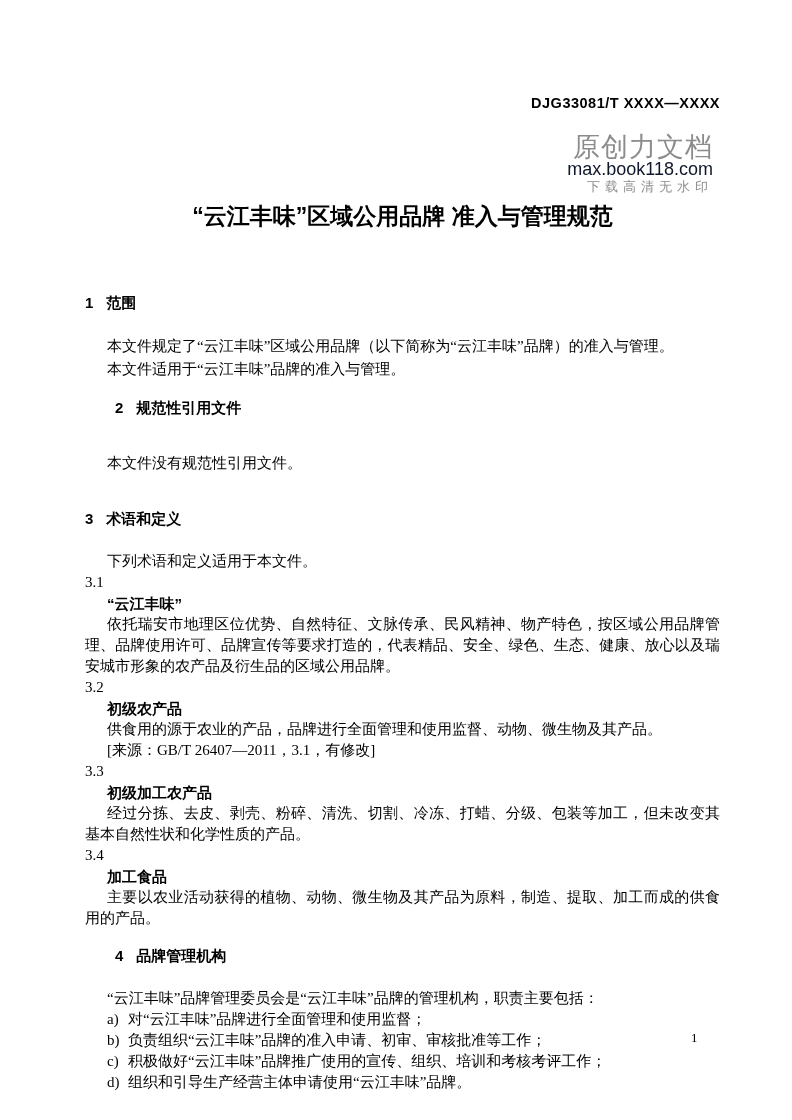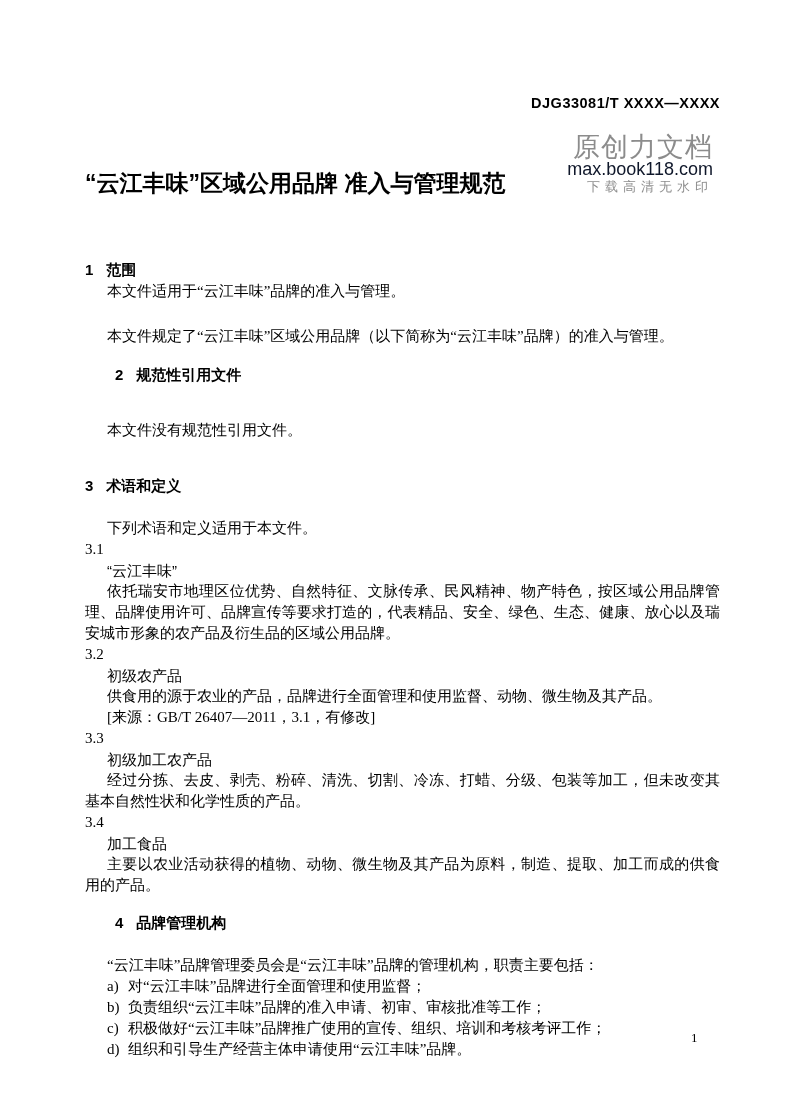--- a/index.html
+++ b/index.html
@@ -33,21 +33,22 @@
     font-family:"Liberation Sans", sans-serif;
     color:#8c8c8c;
   }
   .wm-brand{ font-size:27px; line-height:28px; letter-spacing:1px; }
   .wm-site{ font-size:18px; line-height:17px; color:#0f172a; }
   .wm-tagline{ font-size:13px; line-height:17px; letter-spacing:5px; }
 
   
   .doc-title{
     position:relative; z-index:2;
-    margin-top:59px;
+    margin-top:92px;
+    text-align:center;
     font-family:"Liberation Sans", sans-serif;
     font-weight:bold;
     font-size:23px;
     line-height:27px;
   }
 
   
   .sec-h{
     font-family:"Liberation Sans", sans-serif;
     font-weight:bold;
@@ -66,21 +67,21 @@
     line-height:23px;
     text-align:justify;
     text-indent:22px;
   }
   .lh21{ line-height:21px; }
 
   
   .term-num{ font-size:15px; line-height:21px; }
   .term-name{
     font-family:"Liberation Sans", sans-serif;
-    font-weight:normal;
+    font-weight:bold;
     font-size:15px;
     line-height:21px;
     padding-left:22px;
   }
 
   
   .list-item{
     position:relative;
     font-size:15px;
     line-height:21px;
@@ -108,22 +109,22 @@
     <div class="wm-tagline">下载高清无水印</div>
   </div>
 
   <div class="doc-number">DJG33081/T XXXX—XXXX</div>
 
   <h1 class="doc-title">“云江丰味”区域公用品牌 准入与管理规范</h1>
 
   <div class="sec-h mt43">
     <span class="sec-num">1</span><span>范围</span>
   </div>
+  <p class="p-body mt22">本文件规定了“云江丰味”区域公用品牌（以下简称为“云江丰味”品牌）的准入与管理。</p>
   <p class="p-body">本文件适用于“云江丰味”品牌的准入与管理。</p>
-  <p class="p-body mt22">本文件规定了“云江丰味”区域公用品牌（以下简称为“云江丰味”品牌）的准入与管理。</p>
 
   <div class="sec-h mt17">
     <span class="sec-num">2</span><span>规范性引用文件</span>
   </div>
   <p class="p-body mt20">本文件没有规范性引用文件。</p>
 
   <div class="sec-h mt20">
     <span class="sec-num">3</span><span>术语和定义</span>
   </div>
   <p class="p-body mt22 lh21">下列术语和定义适用于本文件。</p>

